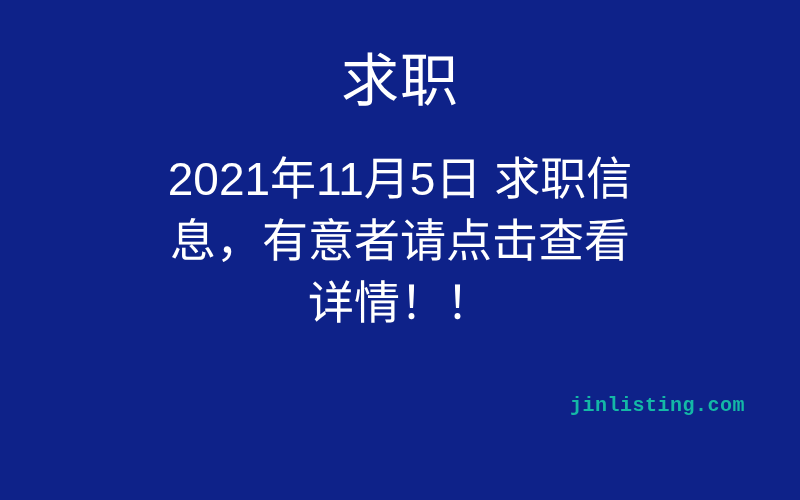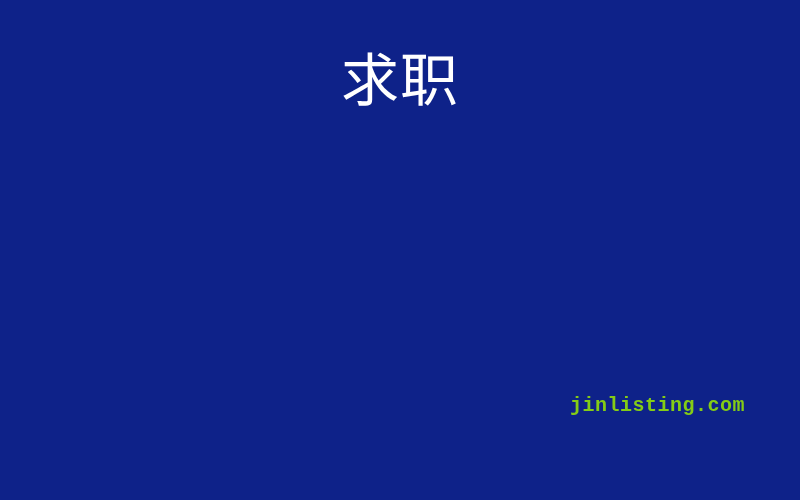--- a/index.html
+++ b/index.html
@@ -85,33 +85,36 @@
     font-weight: 700;
     color: #ffffff;
     letter-spacing: 0px;
     font-family: "Liberation Sans", "DejaVu Sans", sans-serif;
   }
 
   .footer-url {
     font-size: 20px;
     line-height: 24px;
     font-weight: 700;
-    color: #84cc16;
+    color: #14b8a6;
     letter-spacing: 0.5px;
     margin-left: 0;
     font-family: "Liberation Mono", "DejaVu Sans Mono", monospace;
   }
 </style>
 </head>
 <body>
 
 <div id="poster">
 
   <div class="title-block">
     <h1 class="poster-title">求职</h1>
   </div>
 
+  <div class="body-block">
+    <p class="poster-body">2021年11月5日 求职信息，有意者请点击查看详情！！</p>
+  </div>
 
   <div class="footer-block">
     <span class="footer-url">jinlisting.com</span>
   </div>
 
 </div>
 
 </body></html>

